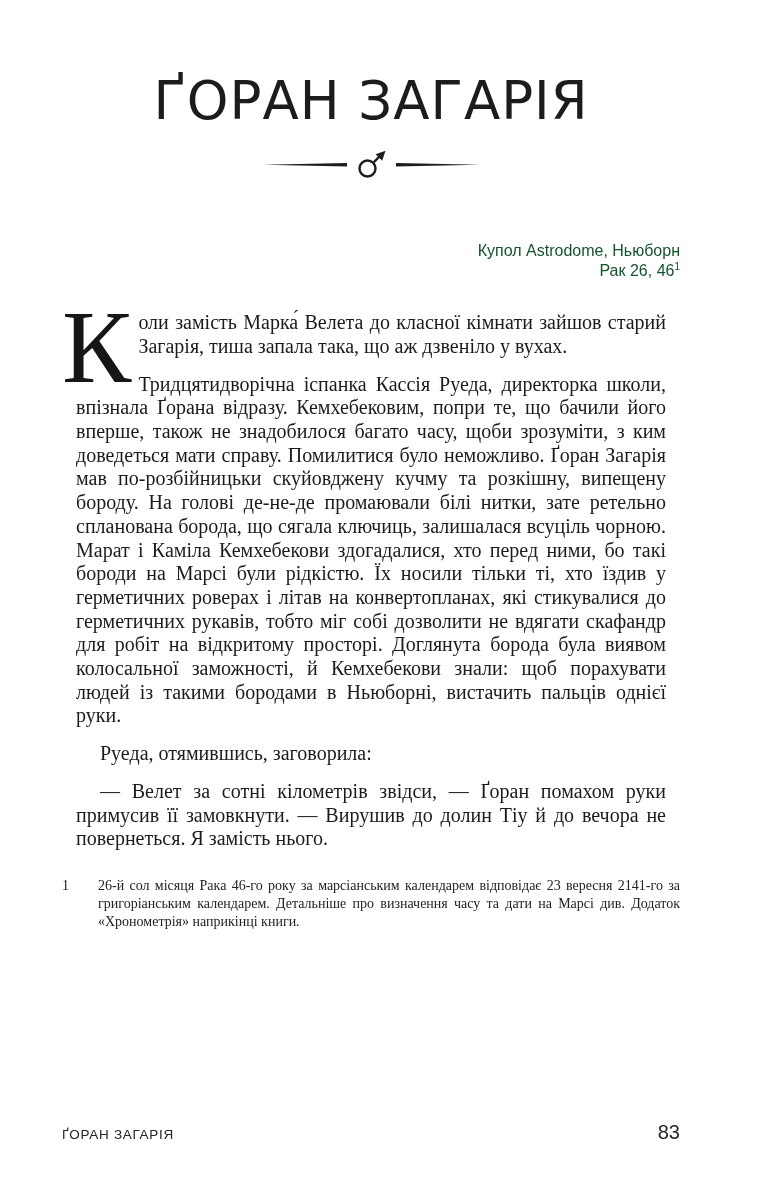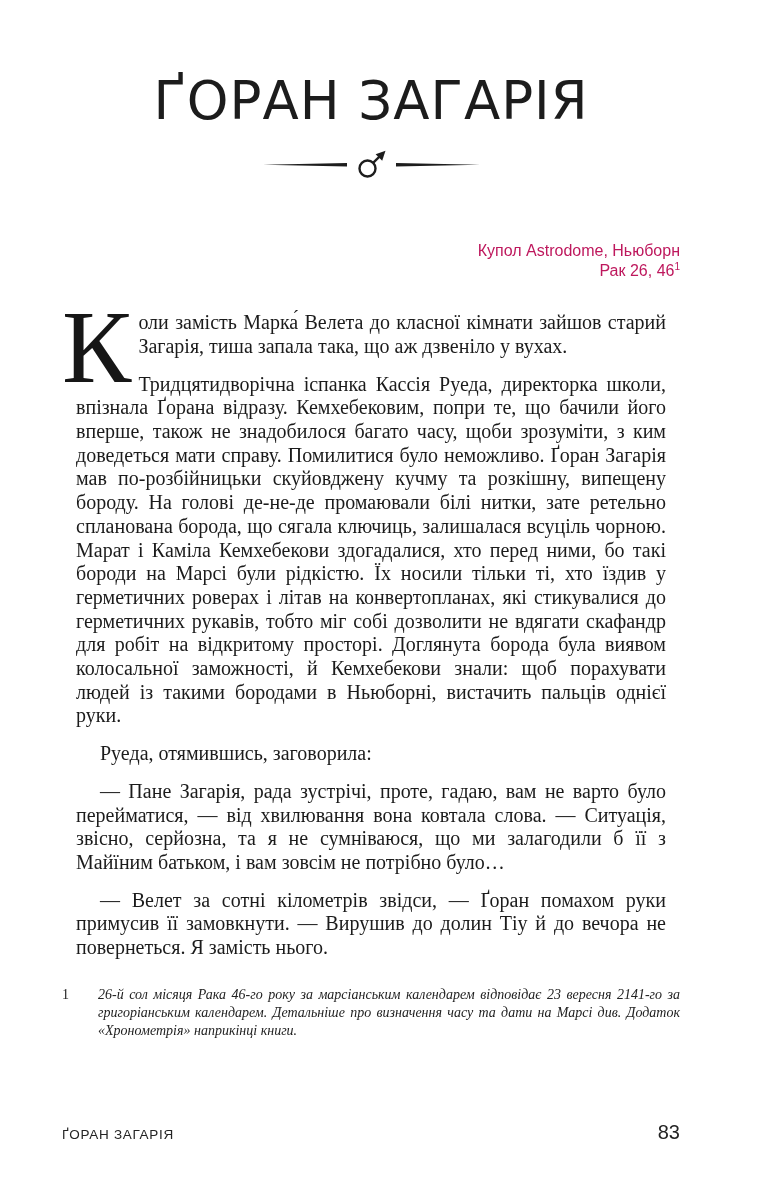--- a/index.html
+++ b/index.html
@@ -40,21 +40,21 @@
   }
   .divider svg { display: block; }
 
   
   .epigraph {
     margin-top: 60px;
     text-align: right;
     font-family: "Liberation Sans", sans-serif;
     font-size: 16px;
     line-height: 19.5px;
-    color: #be185d;
+    color: #14532d;
   }
   .epigraph sup {
     font-size: 10px;
     line-height: 0;
     vertical-align: super;
   }
 
   
   .bodytext {
     margin-top: 31px;
@@ -77,21 +77,21 @@
 
   
   .footnote {
     margin-top: 26px;
     display: flex;
     font-size: 14px;
     line-height: 18.2px;
     color: #222222;
   }
   .fn-num { flex: none; width: 36px; }
-  .fn-text { flex: 1; margin: 0; text-align: justify; font-style: italic; }
+  .fn-text { flex: 1; margin: 0; text-align: justify; }
 
   
   .footer {
     position: absolute;
     left: 62px; top: 1121px;
     width: 618px;
     display: flex;
     justify-content: space-between;
     align-items: baseline;
     font-family: "Liberation Sans", sans-serif;
@@ -129,21 +129,20 @@
     <div><span>Рак 26, 46</span><sup>1</sup></div>
   </div>
 
   <div class="bodytext">
     <div class="opening">
       <span class="dropcap">К</span>
       <p>оли замість Марка́ Велета до класної кімнати зайшов старий Загарія, тиша запала така, що аж дзвеніло у вухах.</p>
       <p>Тридцятидворічна іспанка Кассія Руеда, директорка школи, впізнала Ґорана відразу. Кемхебековим, попри те, що бачили його вперше, також не знадобилося багато часу, щоби зрозуміти, з ким доведеться мати справу. Помилитися було неможливо. Ґоран Загарія мав по-розбійницьки скуйовджену кучму та розкішну, випещену бороду. На голові де-не-де промаювали білі нитки, зате ретельно спланована борода, що сягала ключиць, залишалася всуціль чорною. Марат і Каміла Кемхебекови здогадалися, хто перед ними, бо такі бороди на Марсі були рідкістю. Їх носили тільки ті, хто їздив у герметичних роверах і літав на конвертопланах, які стикувалися до герметичних рукавів, тобто міг собі дозволити не вдягати скафандр для робіт на відкритому просторі. Доглянута борода була виявом колосальної заможності, й Кемхебекови знали: щоб порахувати людей із такими бородами в Ньюборні, вистачить пальців однієї руки.</p>
     </div>
     <p class="para">Руеда, отямившись, заговорила:</p>
-    <p class="para">— Пане Загарія, рада зустрічі, проте, гадаю, вам не варто було перейматися, — від хвилювання вона ковтала слова. — Ситуація, звісно, серйозна, та я не сумніваюся, що ми залагодили б її з Майїним батьком, і вам зовсім не потрібно було…</p>
     <p class="para">— Велет за сотні кілометрів звідси, — Ґоран помахом руки примусив її замовкнути. — Вирушив до долин Тіу й до вечора не повернеться. Я замість нього.</p>
   </div>
 
   <div class="footnote">
     <span class="fn-num">1</span>
     <p class="fn-text">26-й сол місяця Рака 46-го року за марсіанським календарем відповідає 23 вересня 2141-го за григоріанським календарем. Детальніше про визначення часу та дати на Марсі див. Додаток «Хронометрія» наприкінці книги.</p>
   </div>
 
 </div>
 

